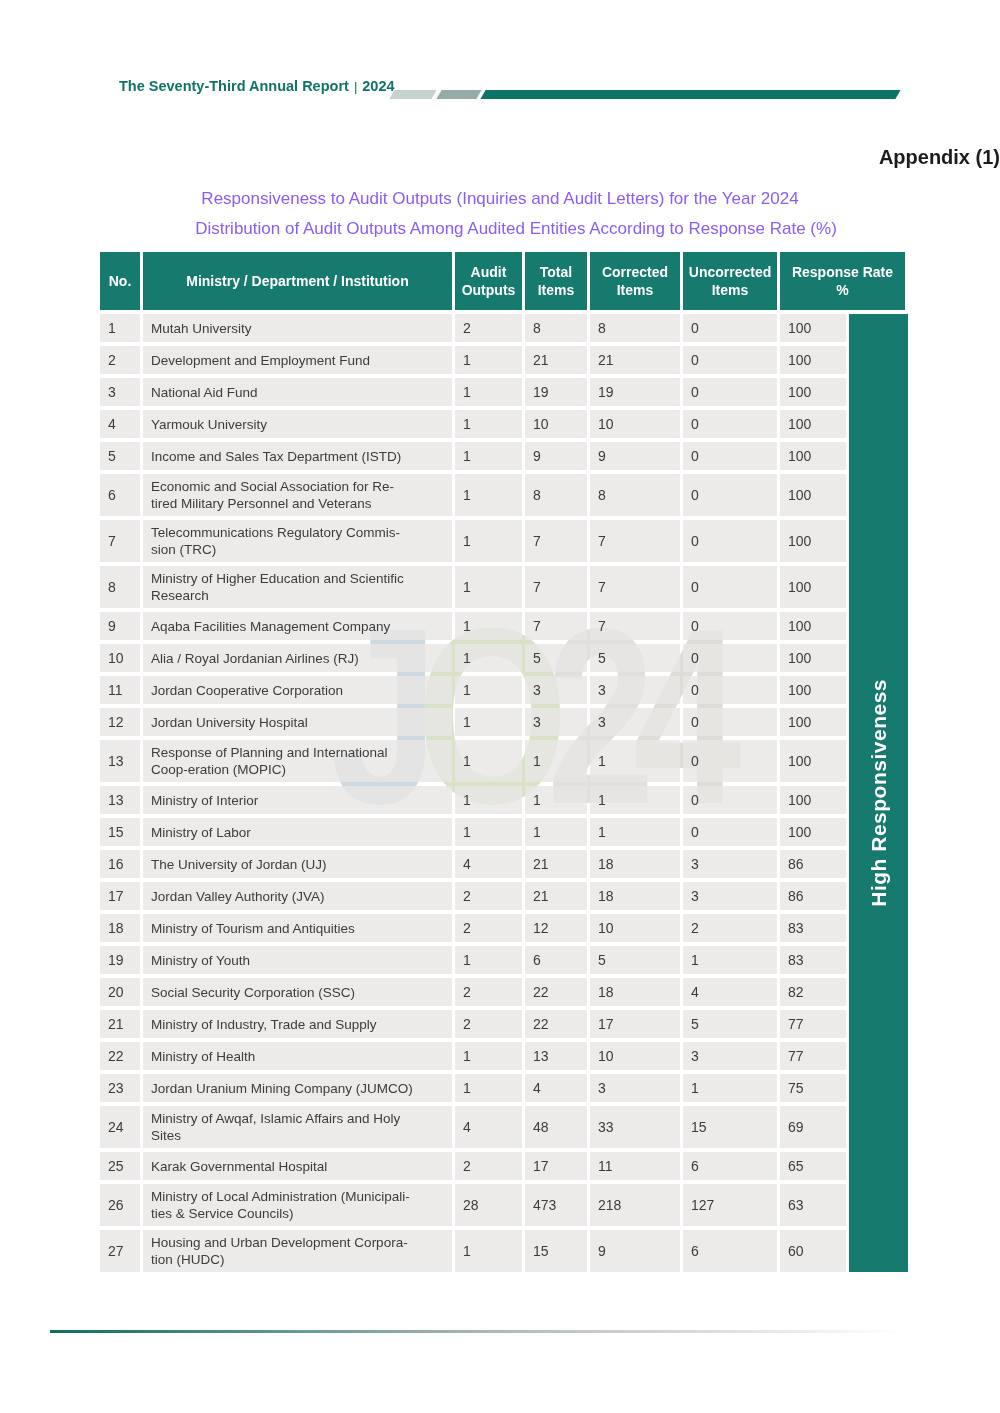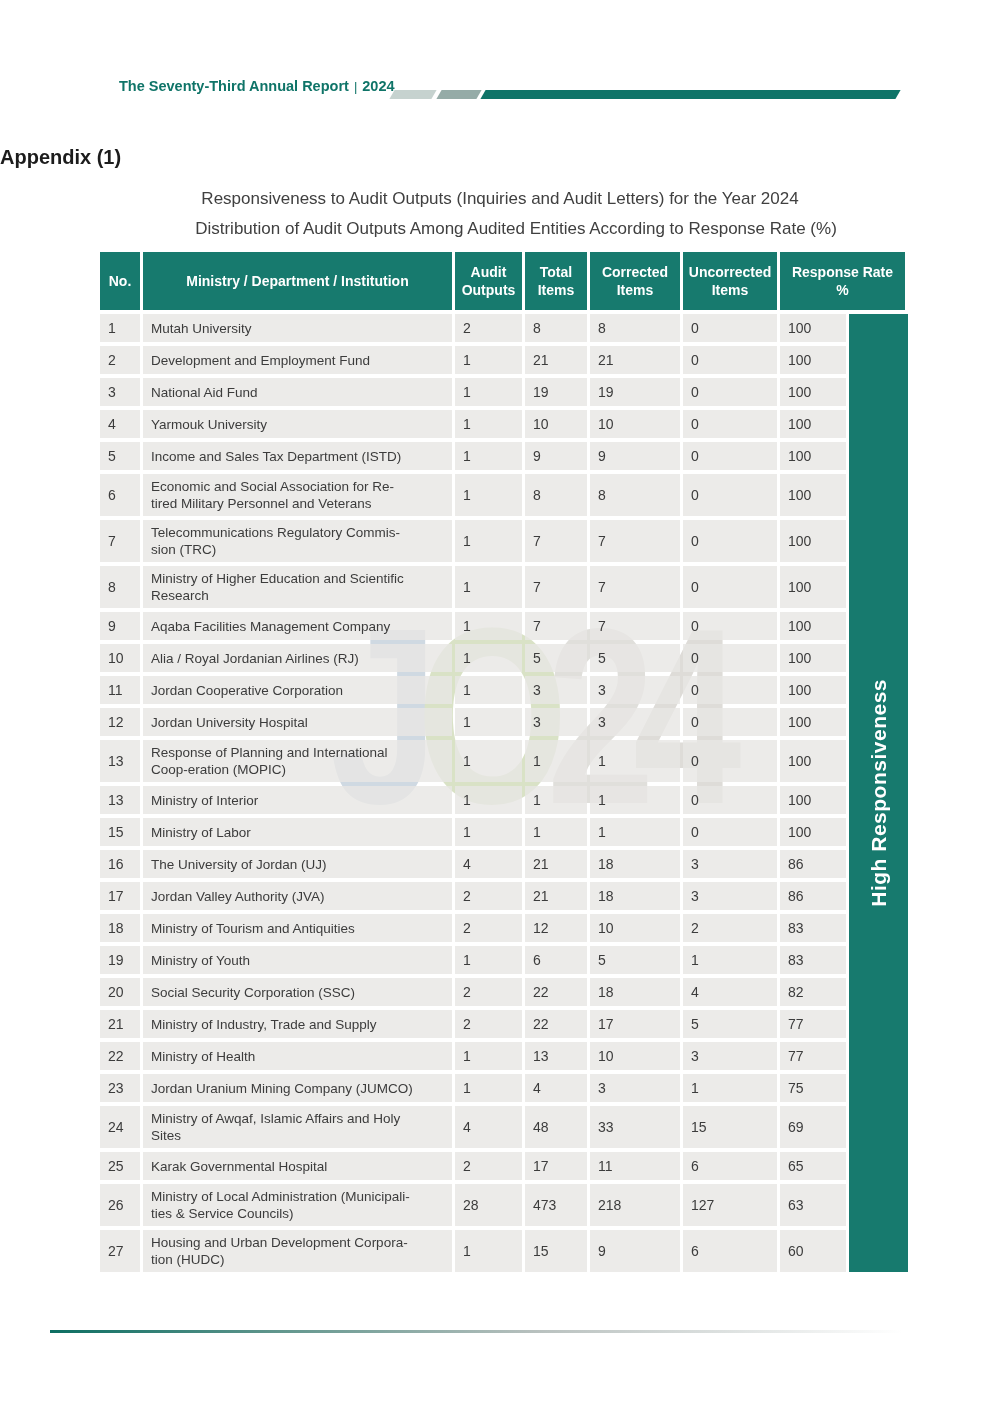--- a/index.html
+++ b/index.html
@@ -20,23 +20,23 @@
   
   .report-header{position:absolute;left:95px;top:78px;font-size:14.5px;font-weight:bold;
     color:var(--teal-dark);white-space:nowrap;margin-left:24px;}
   .report-header .pipe{font-weight:400;padding:0 5px;font-size:13px;}
   .hdr-bar{position:absolute;height:9px;top:90px;transform:skewX(-30deg);}
   .bar1{left:392px;width:42px;background:var(--bar-light);}
   .bar2{left:439px;width:40px;background:var(--bar-mid);}
   .bar3{left:483px;width:415px;background:var(--teal-dark);}
 
   
-  .page-title{position:absolute;top:146px;left:0;width:100%;text-align:left;
+  .page-title{position:absolute;top:146px;left:0;width:100%;text-align:right;
     font-size:20px;font-weight:bold;color:#1c1c1c;}
-  .subtitle{position:absolute;left:0;width:100%;text-align:center;font-size:17px;color:#404040;}
+  .subtitle{position:absolute;left:0;width:100%;text-align:center;font-size:17px;color:#8b5cf6;}
   .sub1{top:189px;}
   .sub2{top:219px;margin-left:16px;}
 
   
   .watermark{position:absolute;left:330px;top:592px;z-index:0;font-weight:bold;
     font-size:250px;letter-spacing:-28px;line-height:1;transform:scaleX(0.78);
     transform-origin:left top;white-space:nowrap;}
   .watermark .w-j{color:#cfd9e2;}
   .watermark .w-o{color:#d9e2c6;}
   .watermark .w-2{color:#e0dfdb;}

